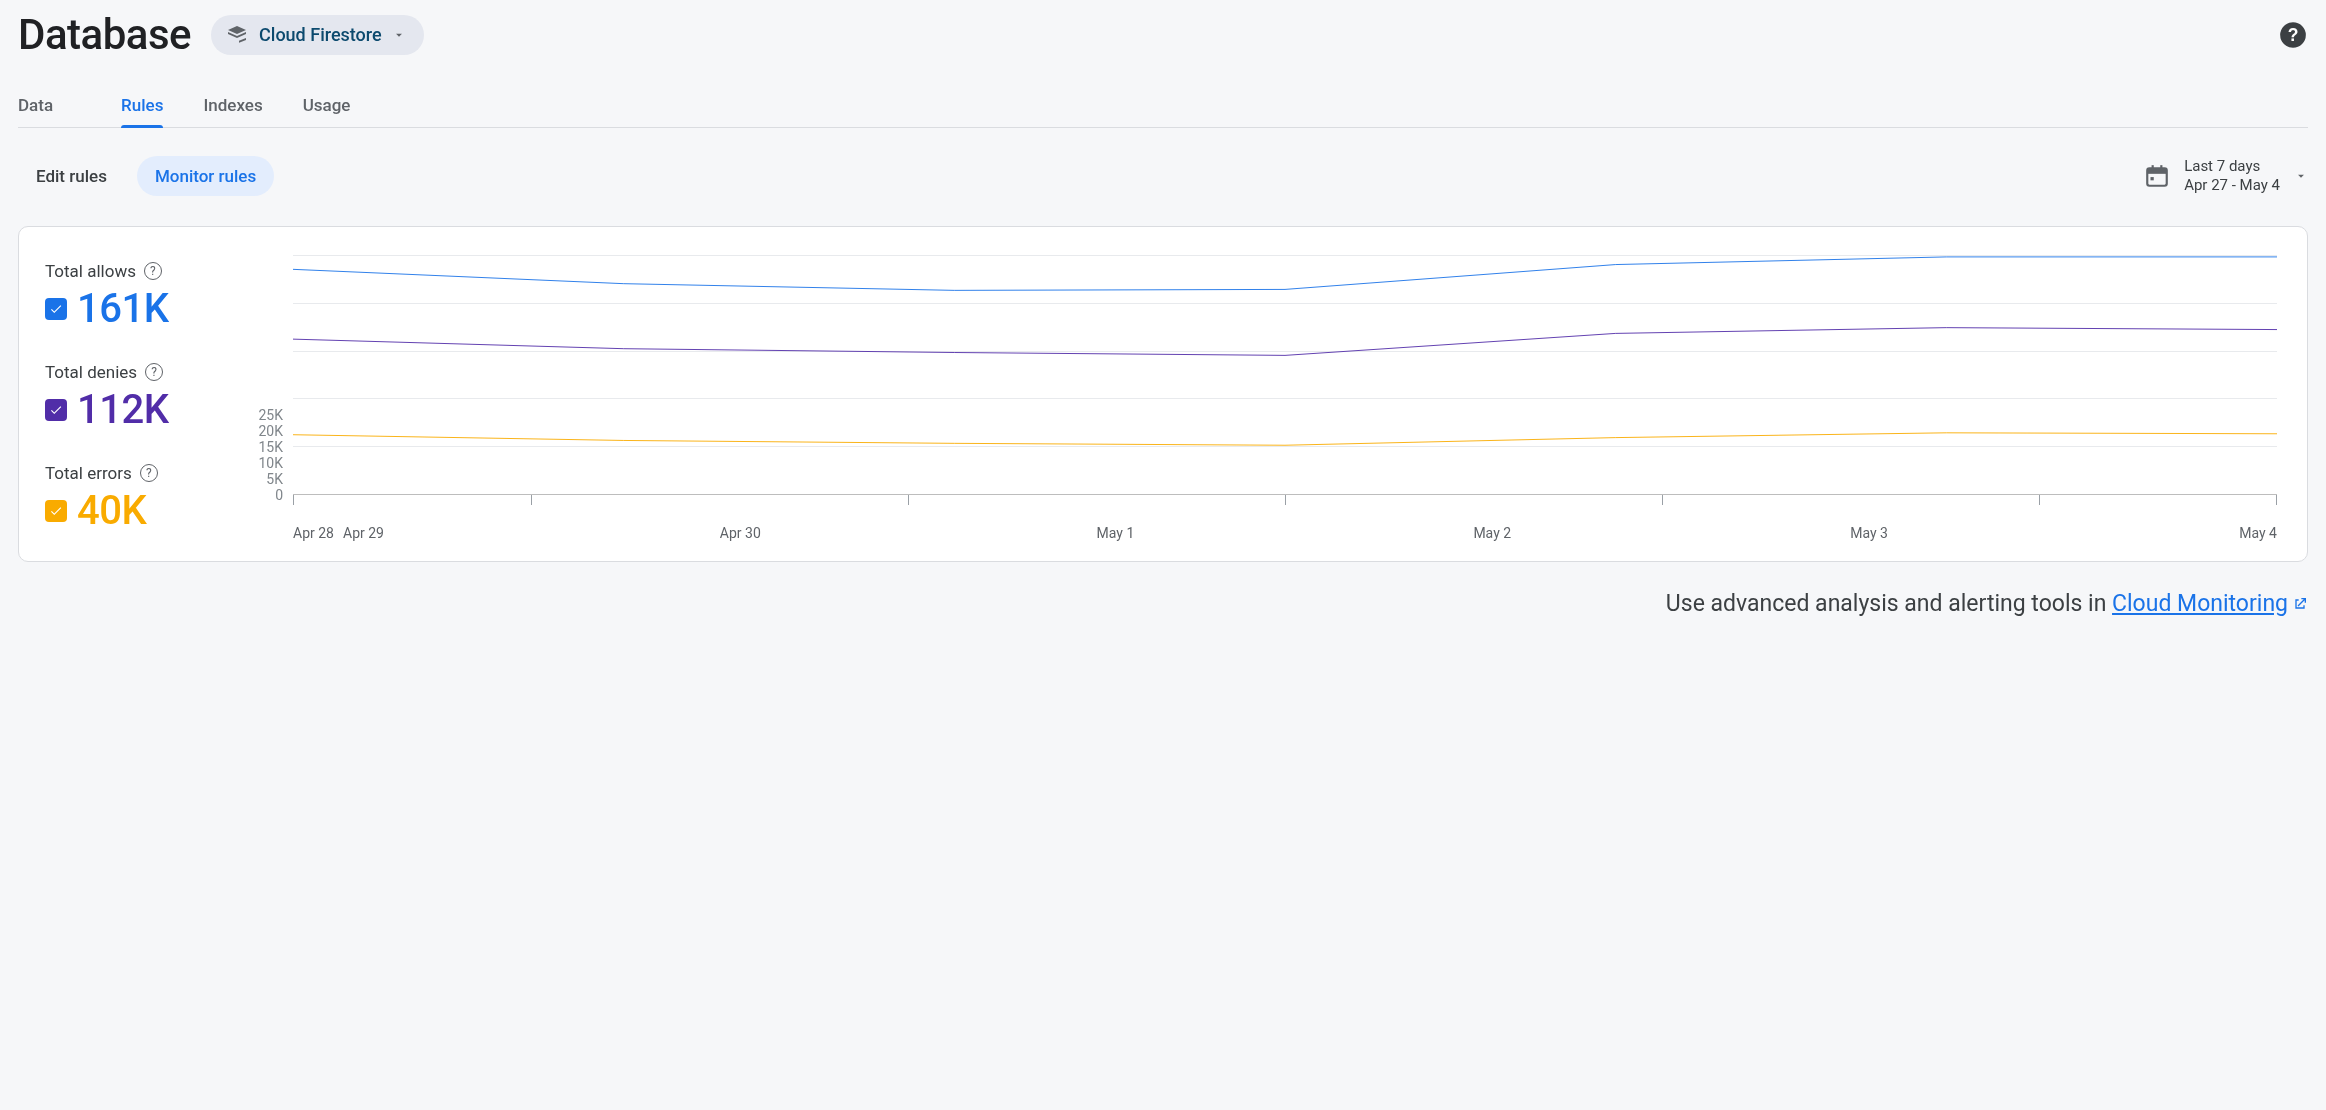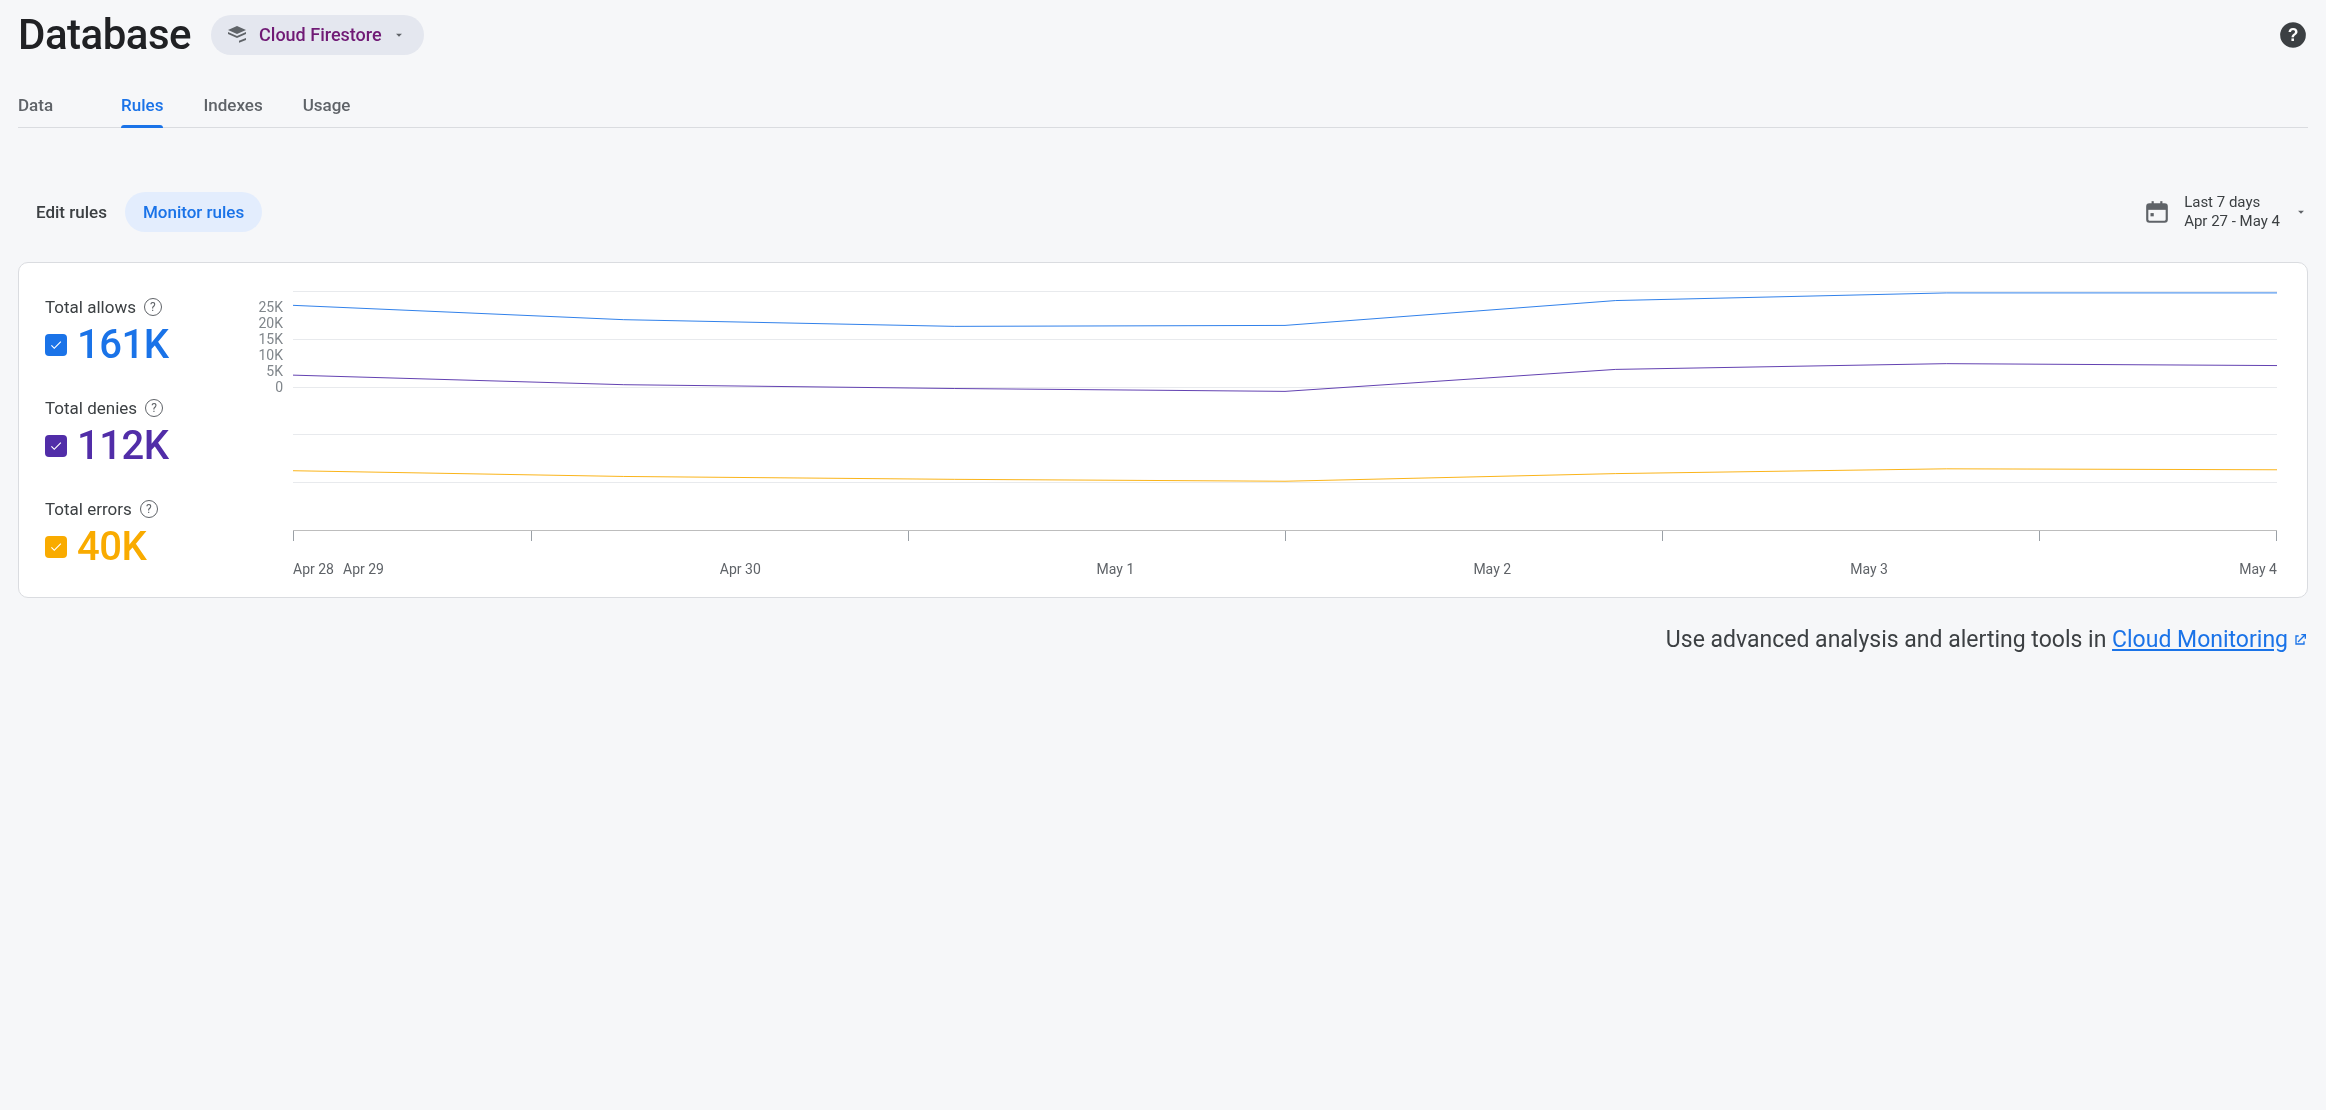--- a/index.html
+++ b/index.html
@@ -26,21 +26,21 @@
       display: inline-flex;
       align-items: center;
       gap: 10px;
       background: #e4e7ef;
       border-radius: 999px;
       padding: 8px 18px 8px 14px;
       cursor: pointer;
     }
     .chip .chip-icon svg { display:block; }
     .chip-label {
-      color: #701a75;
+      color: #0c4a6e;
       font-size: 18px;
       font-weight: 500;
     }
     .chip-caret svg { display:block; }
     .spacer { flex: 1; }
     .help-icon {
       width: 30px; height: 30px;
       display:flex; align-items:center; justify-content:center;
       cursor:pointer;
     }
@@ -71,21 +71,22 @@
       left: 0; right: 0; bottom: -1px;
       height: 3px;
       background: #1a73e8;
       border-radius: 3px 3px 0 0;
     }
 
     
     .sub-row {
       display:flex;
       align-items:center;
-      margin-top: 64px;
+      gap: 12px;
+      margin-top: 28px;
     }
     .subtab {
       font-size: 17px;
       font-weight: 500;
       color: #3c4043;
       padding: 10px 18px;
       border-radius: 22px;
       cursor:pointer;
     }
     .subtab.active {
@@ -174,21 +175,21 @@
 
     
     .chart-wrap { flex:1; display:flex; flex-direction:column; }
     .chart-area {
       position: relative;
       height: 260px;
     }
     .y-ticks {
       position:absolute; left:0; top:0; bottom:20px;
       width: 48px;
-      display:flex; flex-direction:column; justify-content:flex-start;
+      display:flex; flex-direction:column; justify-content:flex-end;
       align-items:flex-end;
       padding-right:6px;
     }
     .y-tick {
       font-size: 14px;
       color:#80868b;
       transform: translateY(50%);
     }
     .plot {
       position:absolute;

